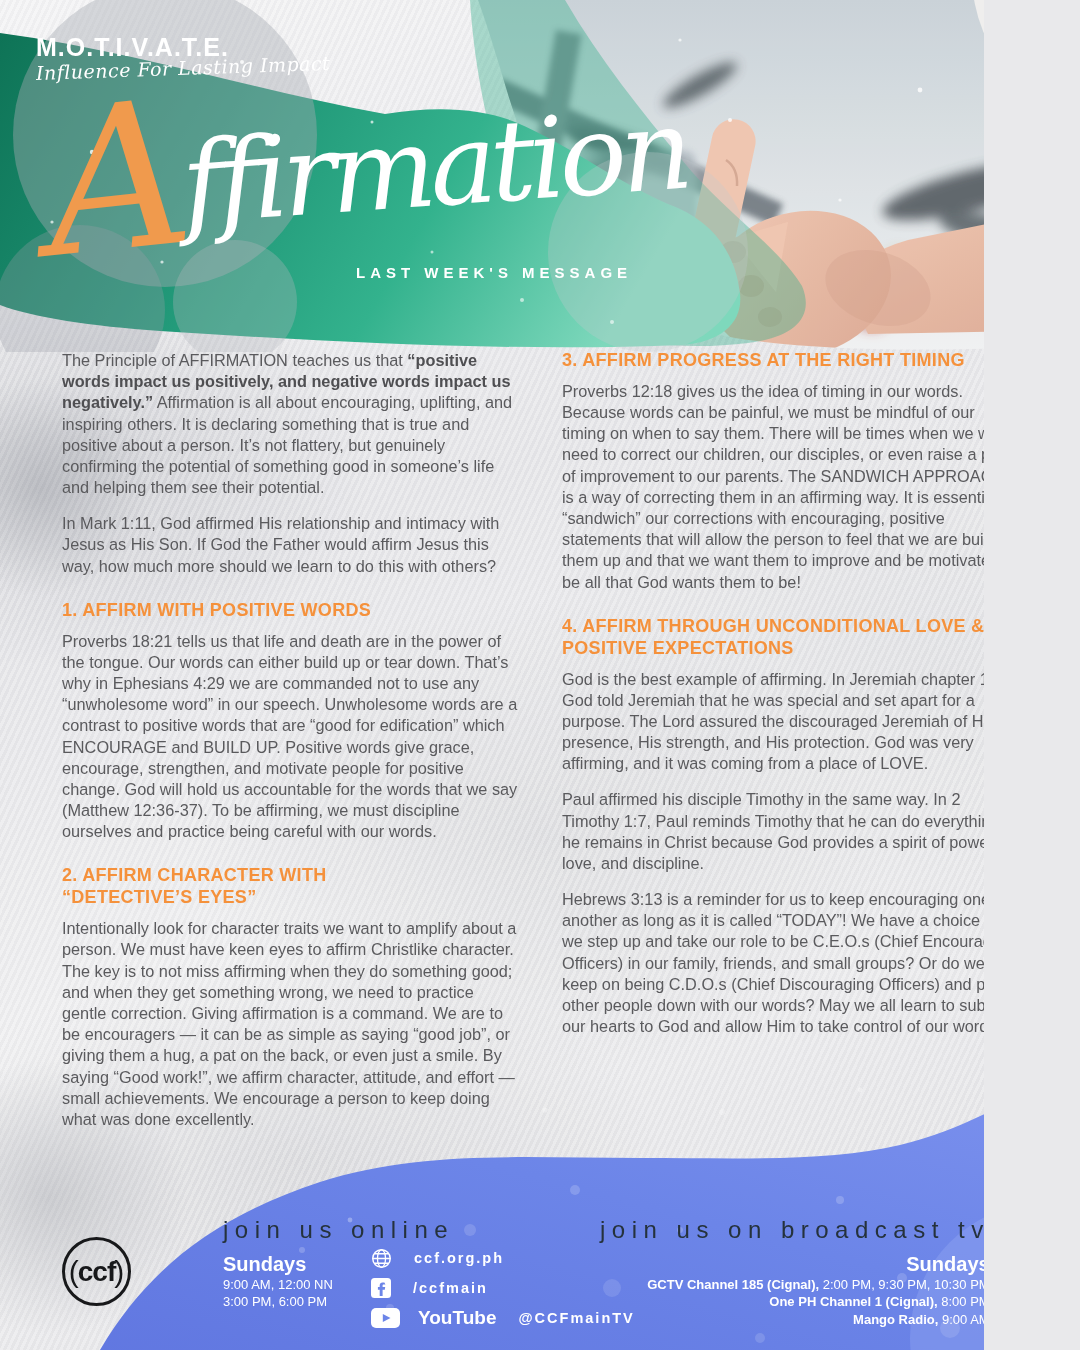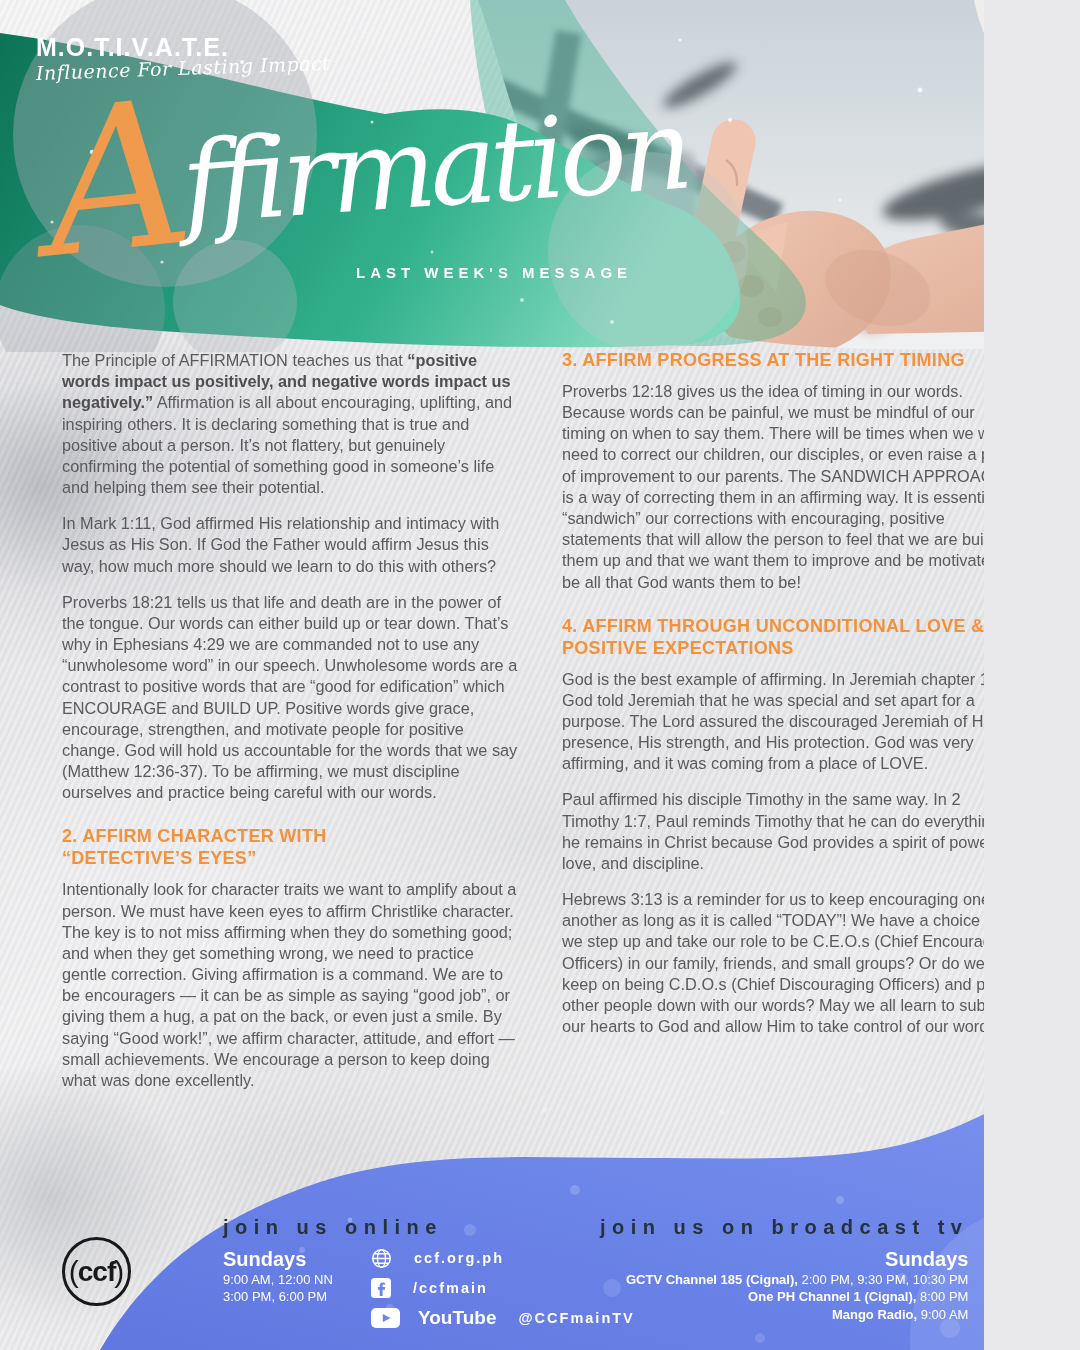--- a/index.html
+++ b/index.html
@@ -41,21 +41,21 @@
   .col h2{margin:23px 0 9px;font-size:18px;line-height:1.22;color:#F5913B;font-weight:700;letter-spacing:.3px;}
   .col h2.first{margin-top:0;}
   .col h2.narrow{max-width:335px;}
 
   
   .ccf-badge{position:absolute;left:62px;top:1237px;width:63px;height:63px;border:3.5px solid #17181a;border-radius:50%;
     display:flex;align-items:center;justify-content:center;z-index:3;color:#17181a;}
   .ccf-badge .paren{font-size:30px;font-weight:400;line-height:1;margin:0 -1px;}
   .ccf-badge .ccf-txt{font-size:28px;font-weight:800;letter-spacing:-1px;line-height:1;}
   .fblock{position:absolute;z-index:3;color:#fff;}
-  .fheading{font-size:20px;font-weight:700;letter-spacing:6.5px;color:#25323c;white-space:nowrap;}
+  .fheading{font-size:24px;font-weight:400;letter-spacing:6.5px;color:#25323c;white-space:nowrap;}
   .fday{font-size:20px;font-weight:700;margin-top:9px;}
   .fline{font-size:13px;line-height:1.34;}
   .online-block{left:223px;top:1216px;}
   .broadcast-block{left:600px;top:1216px;text-align:right;}
   .broadcast-block .fline b{font-weight:700;}
   .socials{position:absolute;left:371px;top:1247px;z-index:3;color:#fff;}
   .srow{display:flex;align-items:center;gap:22px;margin-bottom:8px;height:22px;}
   .srow .slabel{font-size:14.5px;font-weight:700;letter-spacing:2px;}
   .srow .yt-word{font-size:19px;font-weight:800;letter-spacing:0;margin-left:-4px;}
   .srow svg{display:block;}
@@ -166,20 +166,21 @@
   <div class="title-rest">ffirmation</div>
   <div class="title-sub">LAST WEEK'S MESSAGE</div>
 
   <div class="soft-blob blob-a"></div>
   <div class="soft-blob blob-b"></div>
 
   <div class="col col-left">
     <p><span>The Principle of AFFIRMATION teaches us that </span><b>“positive words impact us positively, and negative words impact us negatively.”</b><span> Affirmation is all about encouraging, uplifting, and inspiring others. It is declaring something that is true and positive about a person. It’s not flattery, but genuinely confirming the potential of something good in someone’s life and helping them see their potential.</span></p>
     <p>In Mark 1:11, God affirmed His relationship and intimacy with Jesus as His Son. If God the Father would affirm Jesus this way, how much more should we learn to do this with others?</p>
 
+    <h2>1. AFFIRM WITH POSITIVE WORDS</h2>
     <p>Proverbs 18:21 tells us that life and death are in the power of the tongue. Our words can either build up or tear down. That’s why in Ephesians 4:29 we are commanded not to use any “unwholesome word” in our speech. Unwholesome words are a contrast to positive words that are “good for edification” which ENCOURAGE and BUILD UP. Positive words give grace, encourage, strengthen, and motivate people for positive change. God will hold us accountable for the words that we say (Matthew 12:36-37). To be affirming, we must discipline ourselves and practice being careful with our words.</p>
 
     <h2 class="narrow">2. AFFIRM CHARACTER WITH “DETECTIVE’S EYES”</h2>
     <p>Intentionally look for character traits we want to amplify about a person. We must have keen eyes to affirm Christlike character. The key is to not miss affirming when they do something good; and when they get something wrong, we need to practice gentle correction. Giving affirmation is a command. We are to be encouragers — it can be as simple as saying “good job”, or giving them a hug, a pat on the back, or even just a smile. By saying “Good work!”, we affirm character, attitude, and effort — small achievements. We encourage a person to keep doing what was done excellently.</p>
   </div>
 
   <div class="col col-right">
     <h2 class="first">3. AFFIRM PROGRESS AT THE RIGHT TIMING</h2>
     <p>Proverbs 12:18 gives us the idea of timing in our words. Because words can be painful, we must be mindful of our timing on when to say them. There will be times when we will need to correct our children, our disciples, or even raise a point of improvement to our parents. The SANDWICH APPROACH is a way of correcting them in an affirming way. It is essential to “sandwich” our corrections with encouraging, positive statements that will allow the person to feel that we are building them up and that we want them to improve and be motivated to be all that God wants them to be!</p>
 

